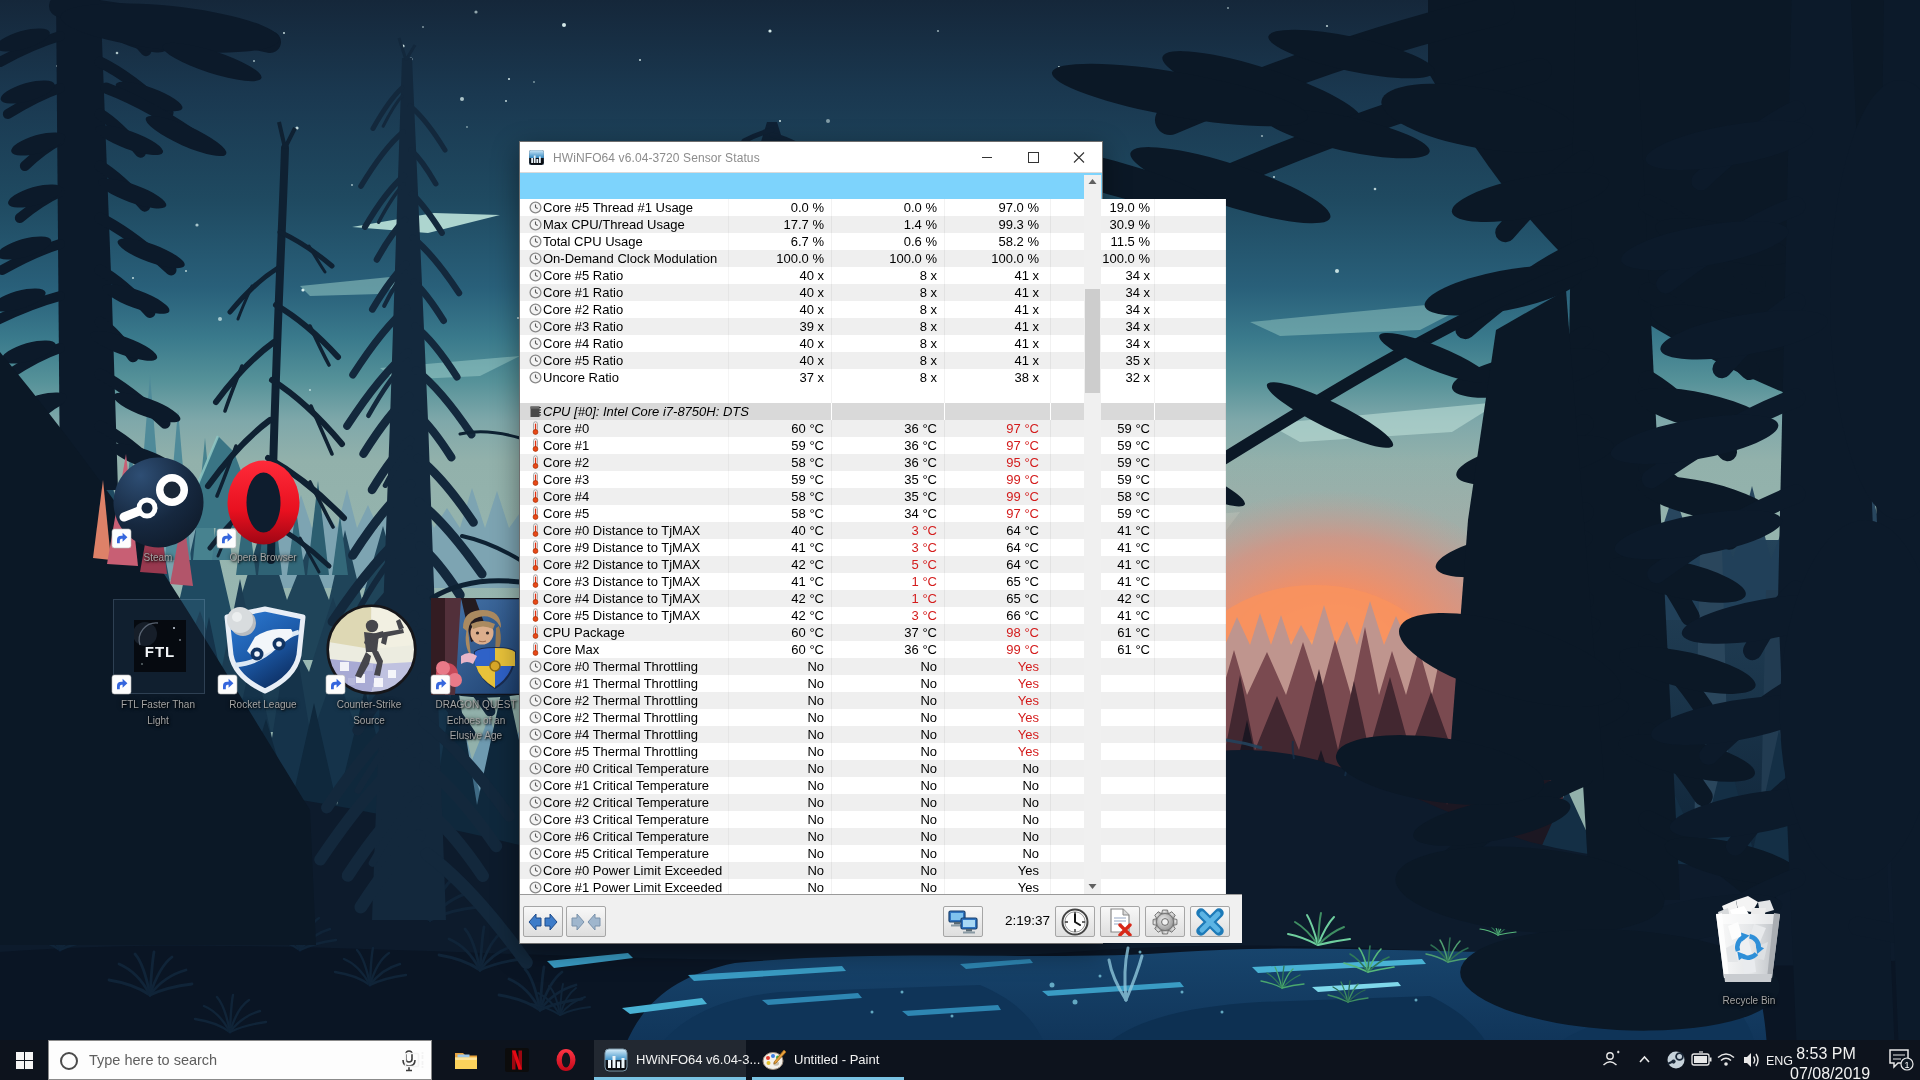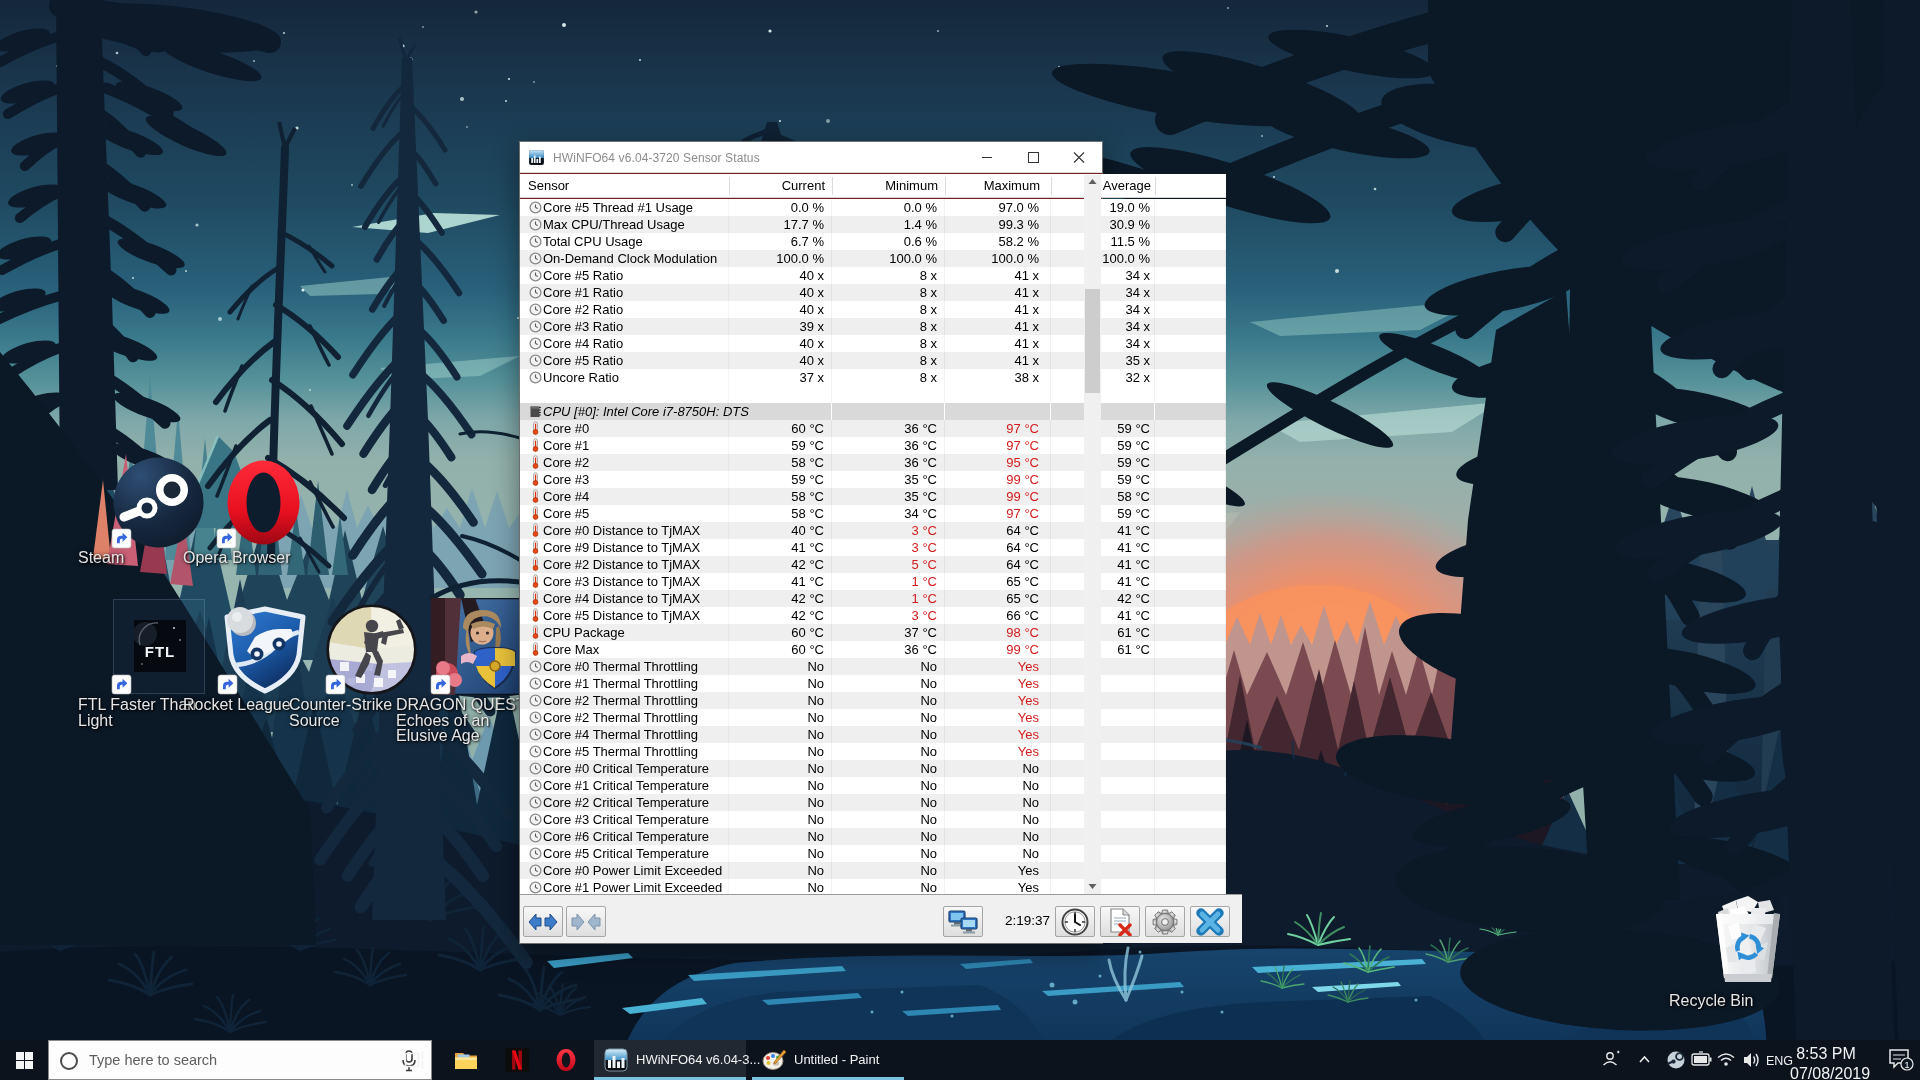--- a/index.html
+++ b/index.html
@@ -1,20 +1,20 @@
 <!DOCTYPE html>
 <html><head><meta charset="utf-8"><style>
 *{margin:0;padding:0;box-sizing:border-box}
 html,body{width:1920px;height:1080px;overflow:hidden;background:#0a1422;font-family:"Liberation Sans",sans-serif}
 #desk{position:relative;width:1920px;height:1080px}
 #wall{position:absolute;left:0;top:0}
 .dico{position:absolute}
-.dlabel{position:absolute;color:#e5e5e5;font-size:16px;line-height:15.5px;
+.dlabel{position:absolute;text-align:center;color:#a3a3a3;font-size:10px;line-height:15.5px;
  text-shadow:1px 1px 2px rgba(0,0,0,0.95),0 0 4px rgba(0,0,0,0.7)}
-#win{position:absolute;left:519px;top:141px;width:584px;height:803px;background:#7f1d1d;
+#win{position:absolute;left:519px;top:141px;width:584px;height:803px;background:#7dd3fc;
  border:1px solid #6e6e6e;box-shadow:0 8px 25px rgba(0,0,0,0.42)}
 #titlebar{position:absolute;left:0;top:0;width:100%;height:31px;background:#fff;border-bottom:1px solid #dadada}
 #title{position:absolute;left:33px;top:9px;font-size:12px;color:#8c8c8c;letter-spacing:0.1px}
 .cap{position:absolute;top:0;width:46px;height:31px}
 #thead{position:absolute;left:0;top:32px;width:706px;height:24px;background:#fff;border-bottom:1px solid #d5d5d5;font-size:13px;color:#000}
 #thead span{position:absolute;top:4px;display:block}
 .h0{left:8px}
 .h1{left:209px;width:103px;text-align:right;padding-right:7px}.h2{left:312px;width:113px;text-align:right;padding-right:7px}
 .h3{left:425px;width:106px;text-align:right;padding-right:11px}.h4{left:531px;width:104px;text-align:right;padding-right:4px}
 #thead .h1,#thead .h2,#thead .h3,#thead .h4{border:0}
@@ -824,33 +824,20 @@
   <div class="cap" style="right:92px"><svg width="46" height="31">
             <path d="M18,15.5 H28" stroke="#333" stroke-width="1"></path>
           </svg></div>
   <div class="cap" style="right:46px"><svg width="46" height="31">
             <rect x="18.5" y="10.5" width="10" height="10" fill="none" stroke="#333" stroke-width="1"></rect>
           </svg></div>
   <div class="cap" style="right:0"><svg width="46" height="31">
             <path d="M18,10.5 L28,20.5 M28,10.5 L18,20.5" stroke="#333" stroke-width="1.1"></path>
           </svg></div>
  </div>
- <div id="thead">
-   <div class="hsep" style="left:209px"></div>
-        <div class="hsep" style="left:312px"></div>
-        <div class="hsep" style="left:425px"></div>
-        <div class="hsep" style="left:531px"></div>
-        <div class="hsep" style="left:635px"></div>
-        <span class="h0">Sensor</span>
-        <span class="h1">Current</span>
-        <span class="h2">Minimum</span>
-        <span class="h3">Maximum</span>
-        <span class="h4">Average</span>
-        <span class="h5"></span>
- </div>
  <div id="tlist">
         <div class="row">
           <svg width="13" height="13" viewBox="0 0 13 13" style="position:absolute;left:9px;top:2px">
             <circle cx="6.5" cy="6.5" r="5.4" fill="#f4f4f4" stroke="#8a8a8a" stroke-width="1.3"></circle>
             <path d="M6.5,6.5 L6.5,3.4 M6.5,6.5 L8.7,7.5" stroke="#555" stroke-width="1.1" fill="none"></path>
           </svg>
           <span class="c0">Core #5 Thread #1 Usage</span>
           <span class="c1">0.0 %</span>
           <span class="c2">0.0 %</span>
           <span class="c3">97.0 %</span>

